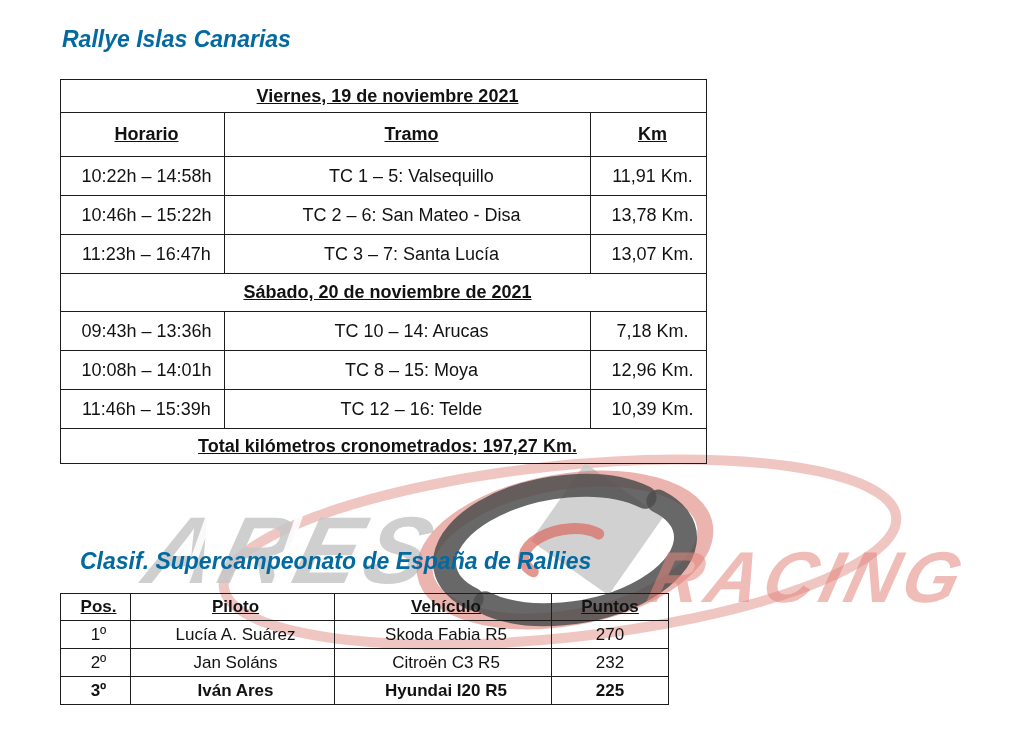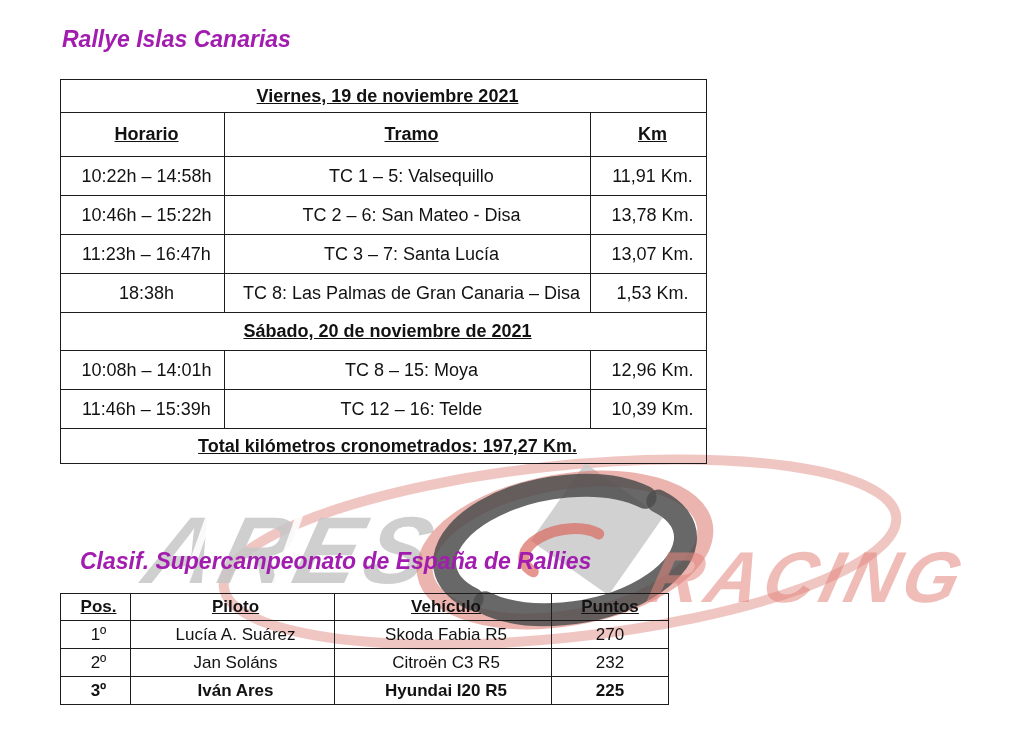--- a/index.html
+++ b/index.html
@@ -28,21 +28,21 @@
   .content {
     position: relative;
     z-index: 1;
   }
   .doc-title {
     position: absolute;
     margin: 0;
     font-size: 23px;
     font-weight: bold;
     font-style: italic;
-    color: #a21caf;
+    color: #0369a1;
     white-space: nowrap;
   }
   #rally-title { left: 62px; top: 26px; }
   #standings-title { left: 80px; top: 548px; }
 
   table {
     border-collapse: collapse;
     table-layout: fixed;
     background: transparent;
   }
@@ -139,27 +139,27 @@
     <tr class="r-data">
       <td>10:46h – 15:22h</td>
       <td>TC 2 – 6: San Mateo - Disa</td>
       <td>13,78 Km.</td>
     </tr>
     <tr class="r-data">
       <td>11:23h – 16:47h</td>
       <td>TC 3 – 7: Santa Lucía</td>
       <td>13,07 Km.</td>
     </tr>
-    <tr class="r-data">
-      <td>18:38h</td>
-      <td>TC 8: Las Palmas de Gran Canaria – Disa</td>
-      <td>1,53 Km.</td>
-    </tr>
     <tr class="r-dayhead2">
       <td colspan="3">Sábado, 20 de noviembre de 2021</td>
+    </tr>
+    <tr class="r-data">
+      <td>09:43h – 13:36h</td>
+      <td>TC 10 – 14: Arucas</td>
+      <td>7,18 Km.</td>
     </tr>
     <tr class="r-data">
       <td>10:08h – 14:01h</td>
       <td>TC 8 – 15: Moya</td>
       <td>12,96 Km.</td>
     </tr>
     <tr class="r-data">
       <td>11:46h – 15:39h</td>
       <td>TC 12 – 16: Telde</td>
       <td>10,39 Km.</td>

